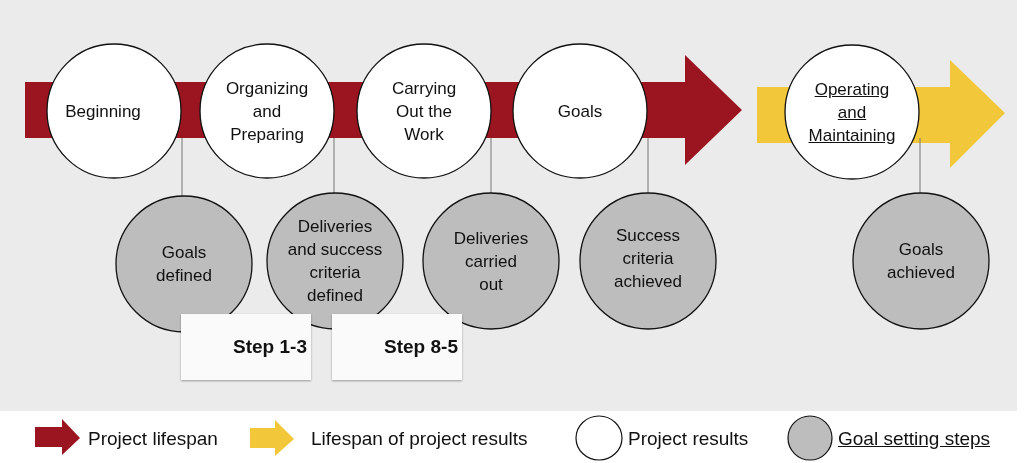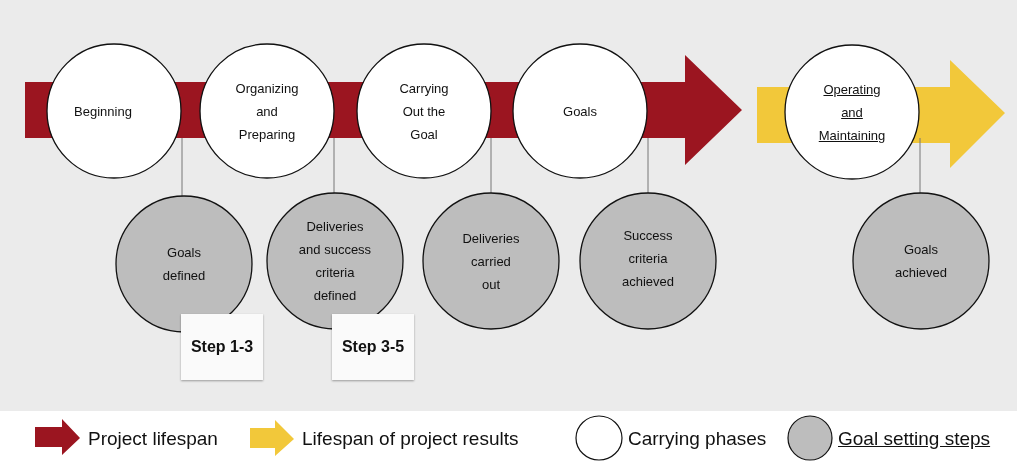--- a/index.html
+++ b/index.html
@@ -1,20 +1,20 @@
 <!DOCTYPE html>
 <html><head>
 <meta charset="utf-8">
 <style>
   html,body{margin:0;padding:0;}
   body{width:1024px;height:463px;background:#ffffff;position:relative;overflow:hidden;font-family:"Liberation Sans",sans-serif;color:#111;}
   #panel{position:absolute;left:0;top:0;width:1017px;height:411px;background:#ebebeb;}
   svg{position:absolute;left:0;top:0;}
-  .lbl{position:absolute;display:flex;align-items:center;justify-content:center;text-align:center;font-size:13px;line-height:23px;white-space:pre-line;}
-  .note{position:absolute;width:82px;height:66px;background:#fafafa;box-shadow:0 1px 2px rgba(0,0,0,0.35);display:flex;align-items:center;justify-content:center;font-weight:bold;font-size:16px;}
+  .lbl{position:absolute;display:flex;align-items:center;justify-content:center;text-align:center;font-size:17px;line-height:23px;white-space:pre-line;}
+  .note{position:absolute;width:82px;height:66px;background:#fafafa;box-shadow:0 1px 2px rgba(0,0,0,0.35);display:flex;align-items:center;justify-content:center;font-weight:bold;font-size:19px;padding-left:48px;}
   .leg{position:absolute;top:424px;height:30px;display:flex;align-items:center;font-size:19px;}
 </style>
 </head>
 <body>
 
 <div id="panel"></div>
 
 <svg width="1024" height="463">
   <polygon points="25,82 685,82 685,55 742,110 685,165 685,138 25,138" fill="#9b1520"></polygon>
   <polygon points="757,87 950,87 950,60 1005,113 950,168 950,143 757,143" fill="#f2c83a"></polygon>
@@ -42,21 +42,21 @@
   <ellipse cx="599" cy="438" rx="23" ry="22" fill="#fff" stroke="#111" stroke-width="1.2"></ellipse>
   <ellipse cx="810" cy="438" rx="22" ry="22" fill="#bdbdbd" stroke="#111" stroke-width="1.2"></ellipse>
 </svg>
 
 <div class="lbl" style="left:43px;top:51px;width:120px;height:120px;">Beginning</div>
 <div class="lbl" style="left:207px;top:51px;width:120px;height:120px;">Organizing
 and
 Preparing</div>
 <div class="lbl" style="left:364px;top:51px;width:120px;height:120px;">Carrying
 Out the
-Goal</div>
+Work</div>
 <div class="lbl" style="left:520px;top:51px;width:120px;height:120px;">Goals</div>
 <div class="lbl" style="left:792px;top:52px;width:120px;height:120px;text-decoration:underline;">Operating
 and
 Maintaining</div>
 
 <div class="lbl" style="left:124px;top:204px;width:120px;height:120px;">Goals
 defined</div>
 <div class="lbl" style="left:275px;top:201px;width:120px;height:120px;">Deliveries
 and success
 criteria
@@ -64,18 +64,18 @@
 <div class="lbl" style="left:431px;top:201px;width:120px;height:120px;">Deliveries
 carried
 out</div>
 <div class="lbl" style="left:588px;top:198px;width:120px;height:120px;text-align:center;">Success
 criteria
 achieved</div>
 <div class="lbl" style="left:861px;top:201px;width:120px;height:120px;">Goals
 achieved</div>
 
 <div class="note" style="left:181px;top:314px;">Step 1-3</div>
-<div class="note" style="left:332px;top:314px;">Step 3-5</div>
+<div class="note" style="left:332px;top:314px;">Step 8-5</div>
 
 <div class="leg" style="left:88px;">Project lifespan</div>
-<div class="leg" style="left:302px;">Lifespan of project results</div>
-<div class="leg" style="left:628px;">Carrying phases</div>
+<div class="leg" style="left:311px;">Lifespan of project results</div>
+<div class="leg" style="left:628px;">Project results</div>
 <div class="leg" style="left:838px;text-decoration:underline;">Goal setting steps</div>
 
 </body></html>

